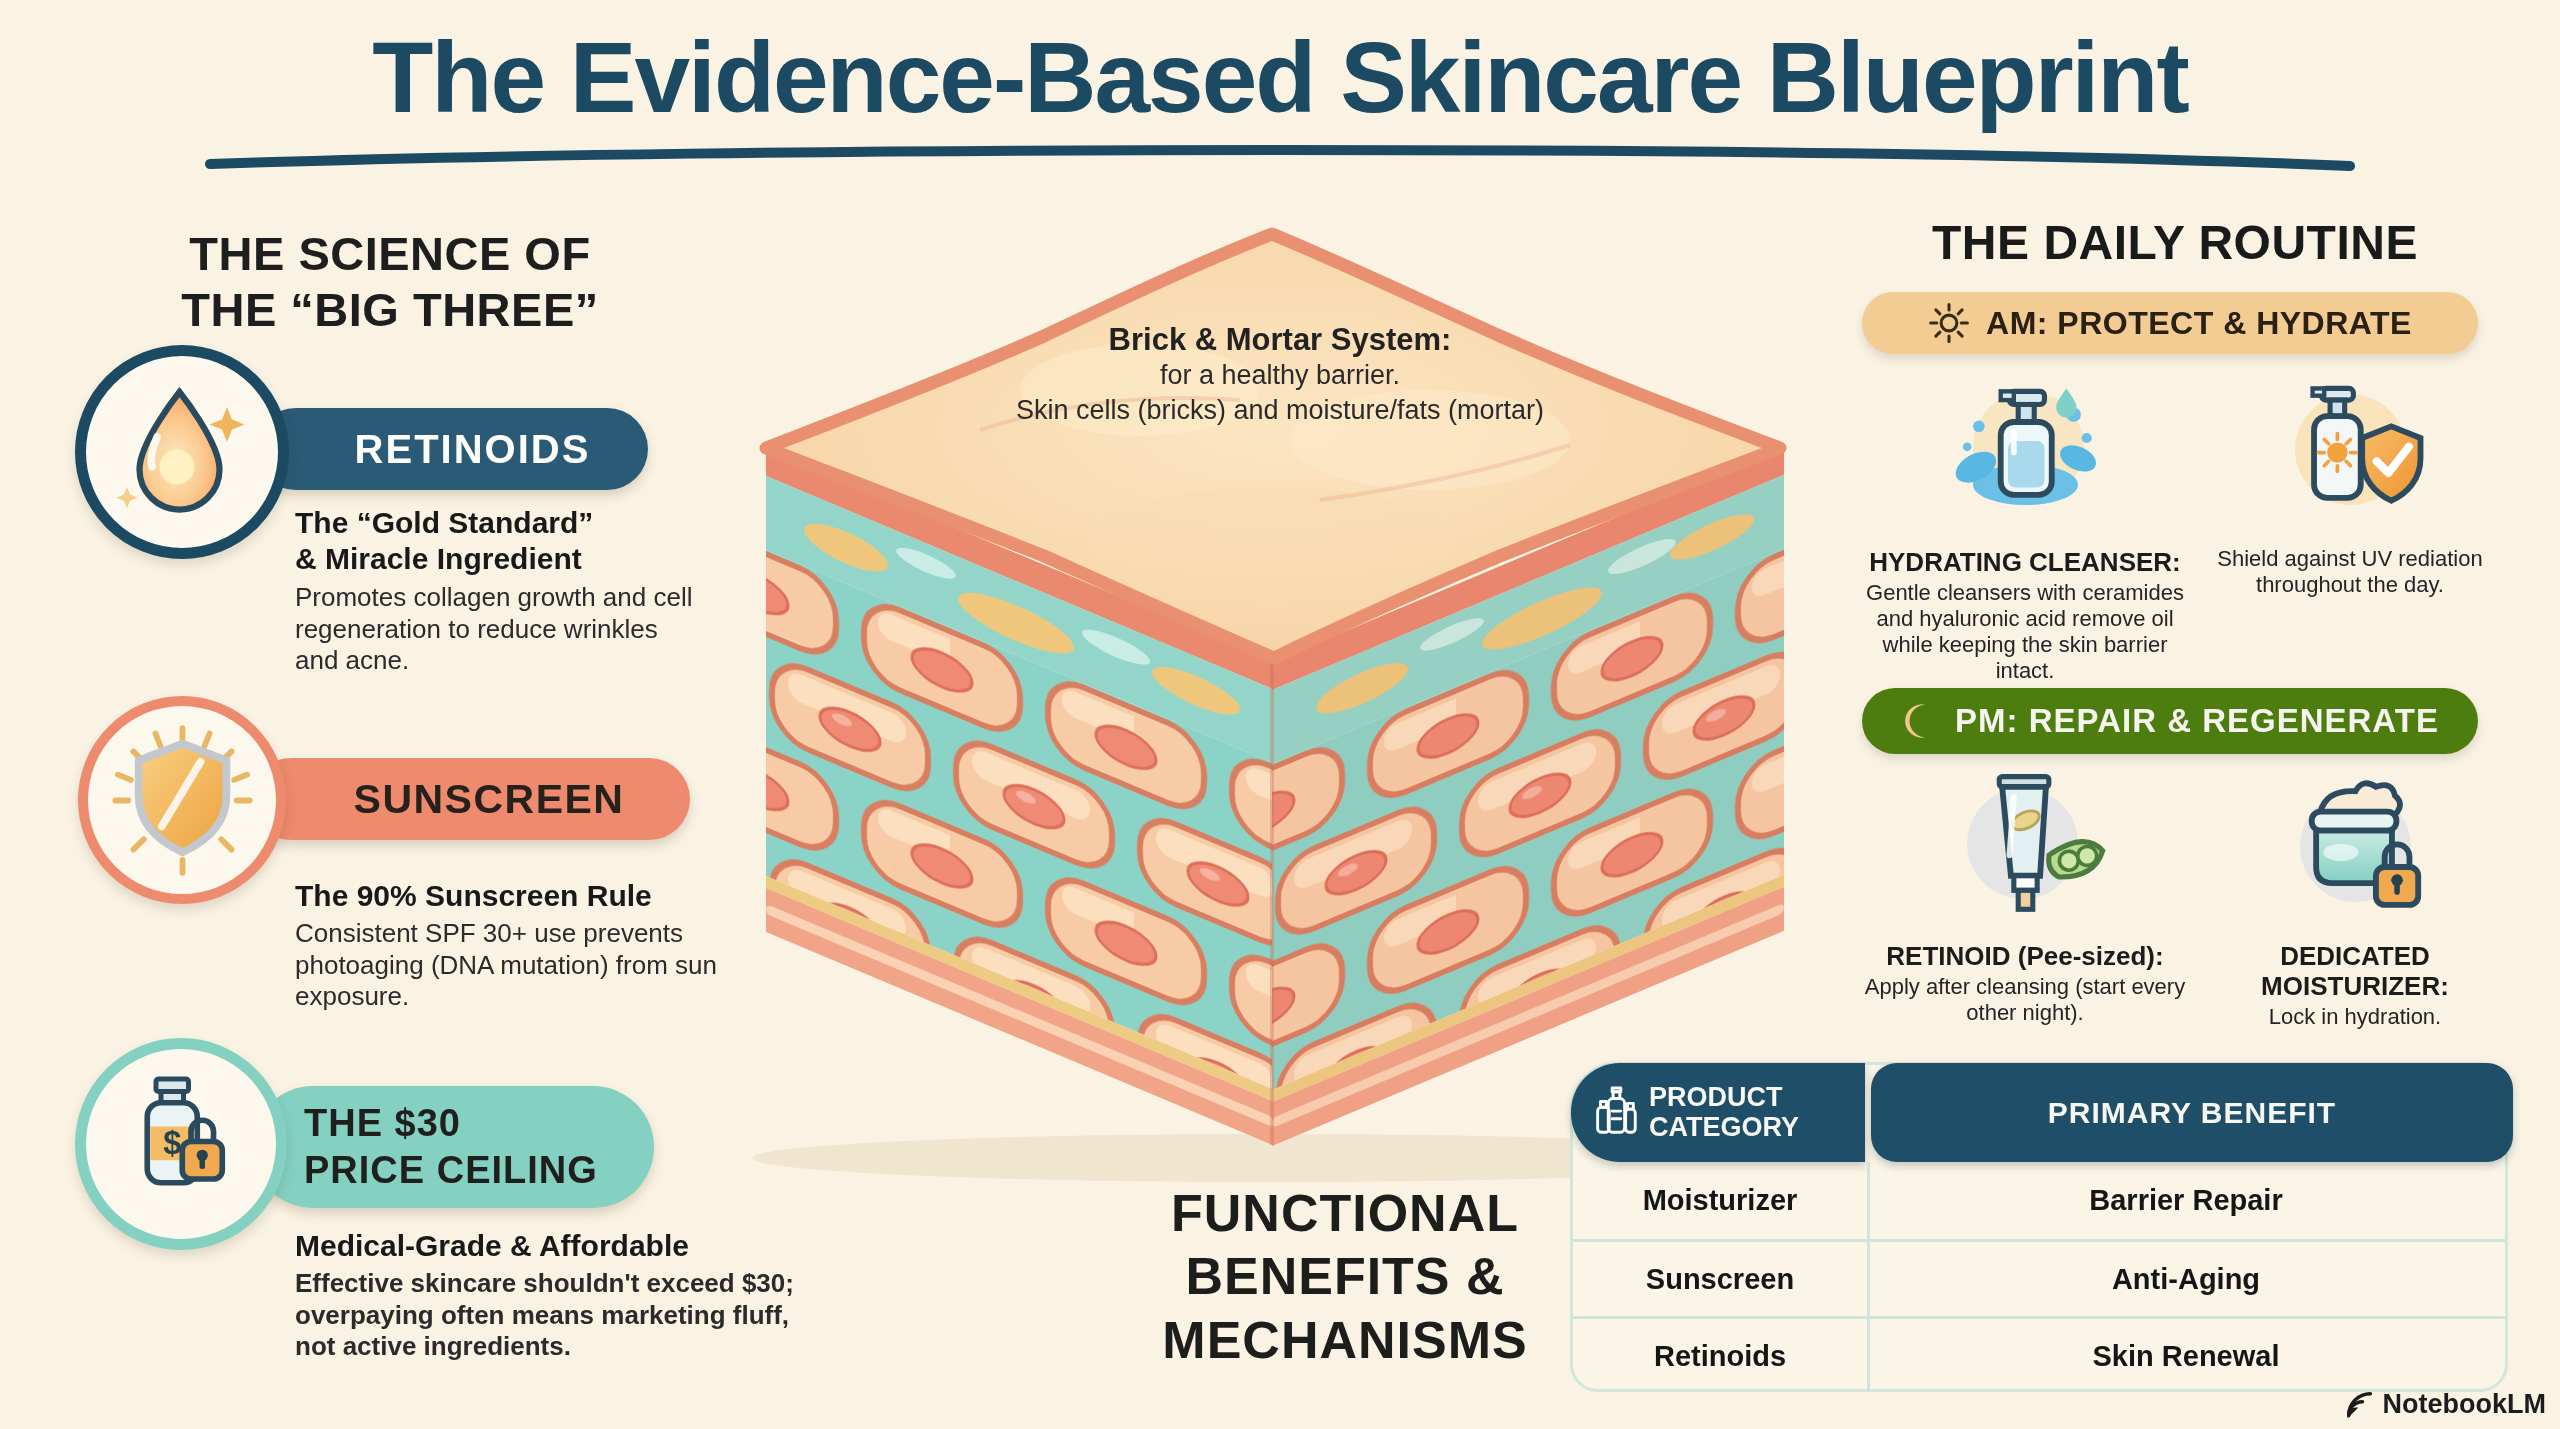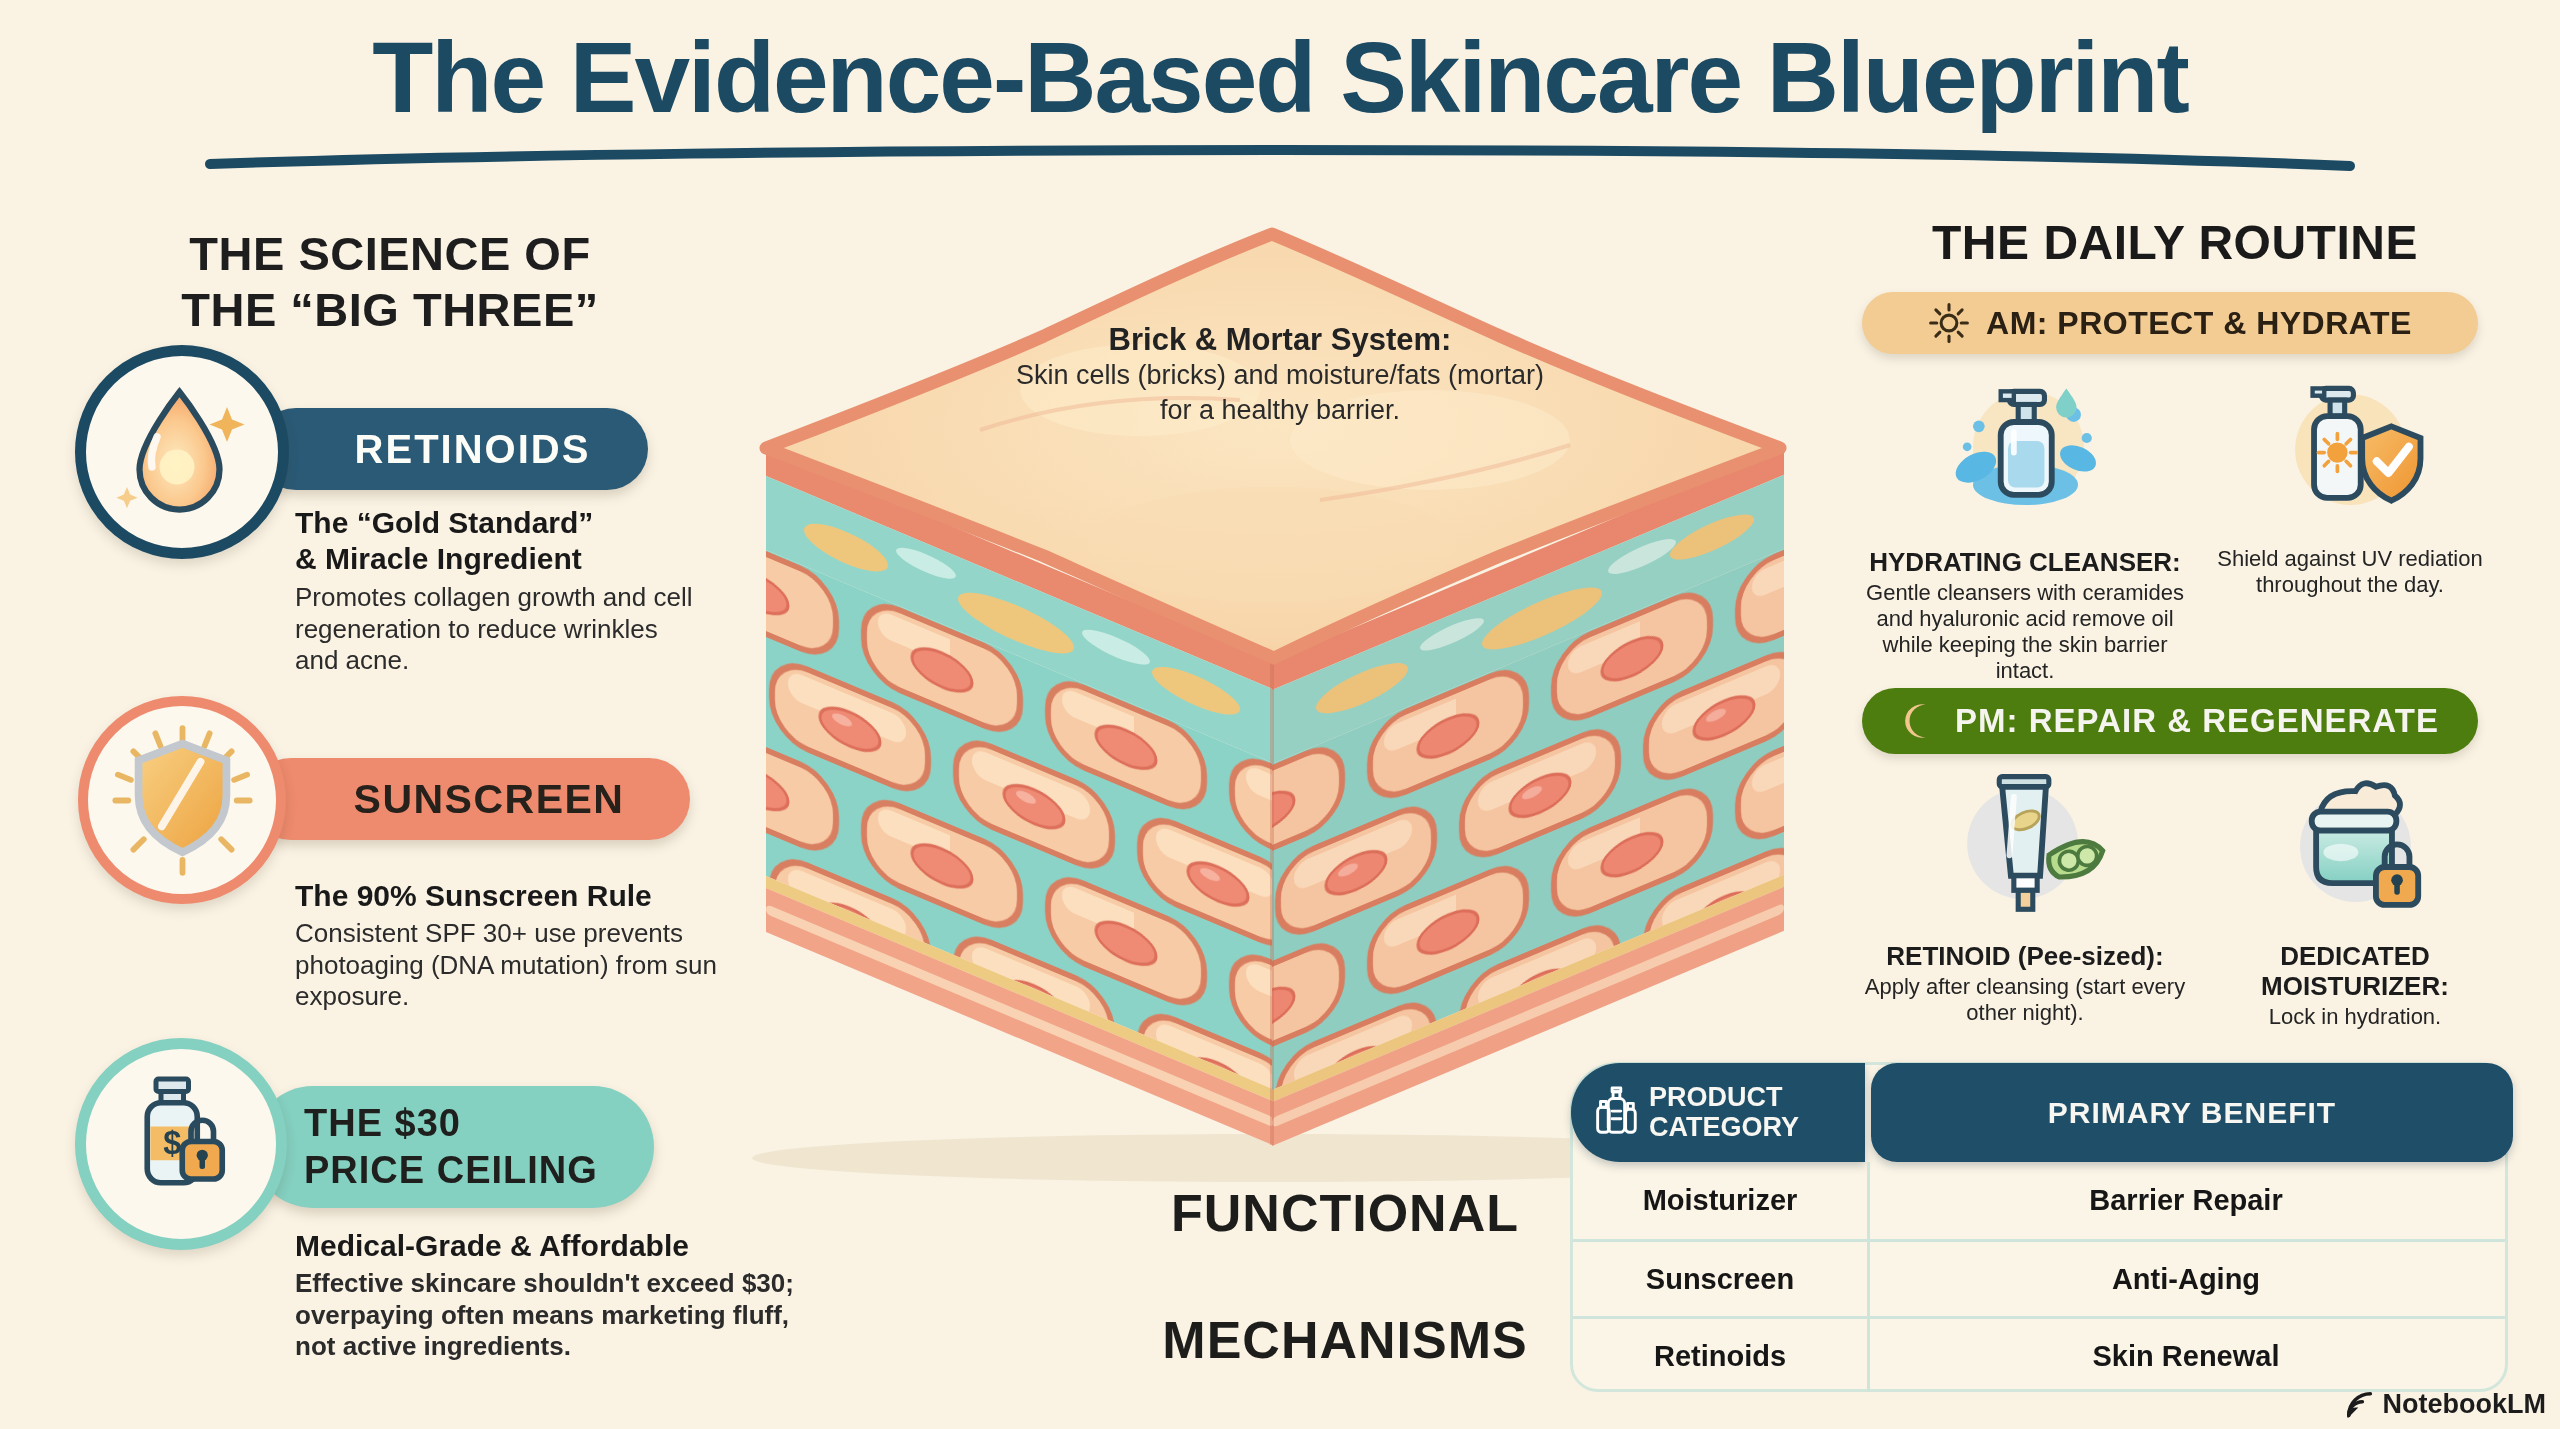--- a/index.html
+++ b/index.html
@@ -241,27 +241,27 @@
            C854,414 954,376 1044,336 C1120,300 1200,262 1272,234 Z" fill="url(#topGrad)" stroke="#e8906f" stroke-width="13" stroke-linejoin="round"></path>
   <ellipse cx="1140" cy="390" rx="120" ry="46" fill="#fdeccb" opacity="0.55"></ellipse>
   <ellipse cx="1430" cy="440" rx="140" ry="50" fill="#fdeccb" opacity="0.5"></ellipse>
   <ellipse cx="1272" cy="545" rx="185" ry="58" fill="#f9dcb2" opacity="0.6"></ellipse>
   <path d="M980,430 q120,-40 260,-30" fill="none" stroke="#f0b896" stroke-width="4" opacity="0.5"></path>
   <path d="M1320,500 q140,-20 250,-55" fill="none" stroke="#f0b896" stroke-width="4" opacity="0.5"></path>
 </svg>
 
 <div class="abs callout">
   <div class="c-title">Brick &amp; Mortar System:</div>
+  <div class="c-line">for a healthy barrier.</div>
   <div class="c-line">Skin cells (bricks) and moisture/fats (mortar)</div>
-  <div class="c-line">for a healthy barrier.</div>
 </div>
 
 <div class="abs functional">
   <span>FUNCTIONAL</span><br>
-  <br>
+  <span>BENEFITS &amp;</span><br>
   <span>MECHANISMS</span>
 </div>
 
 <div class="abs daily-heading">THE DAILY ROUTINE</div>
 
 <div class="abs banner banner-am">
   <svg width="42" height="42" viewBox="0 0 48 48">
     <circle cx="24" cy="24" r="9" fill="none" stroke="#3a2c16" stroke-width="3.5"></circle>
     <g stroke="#3a2c16" stroke-width="3.5" stroke-linecap="round">
       <line x1="24" y1="3" x2="24" y2="9"></line>

